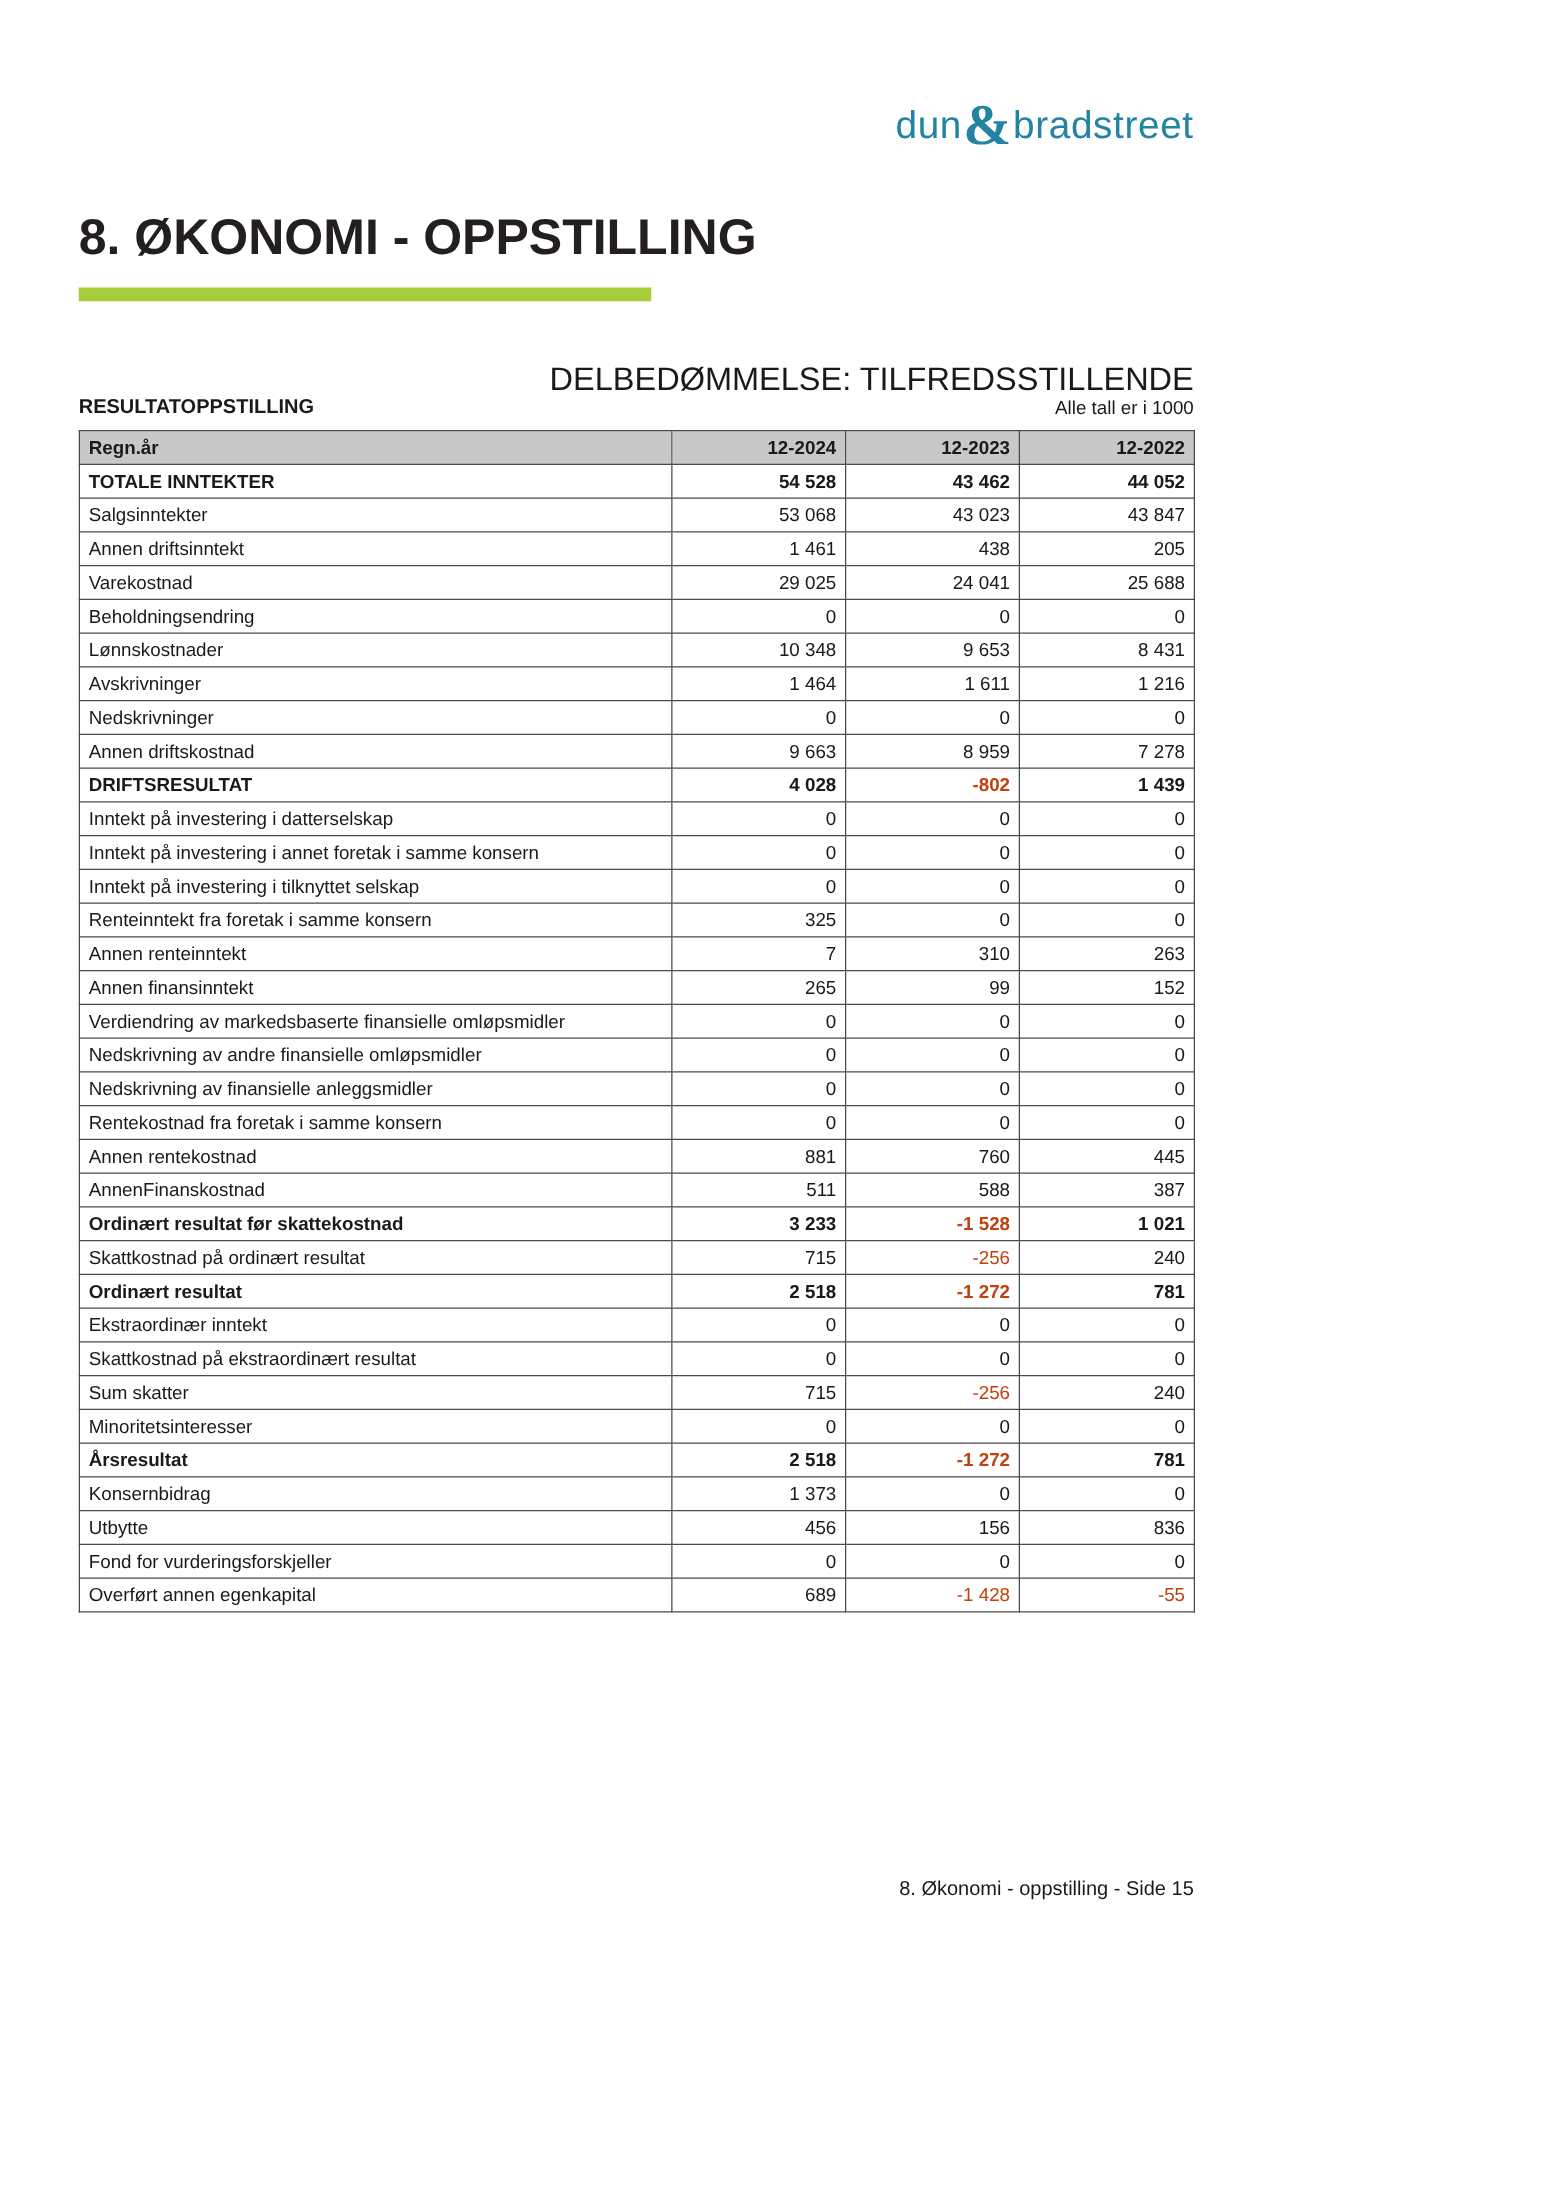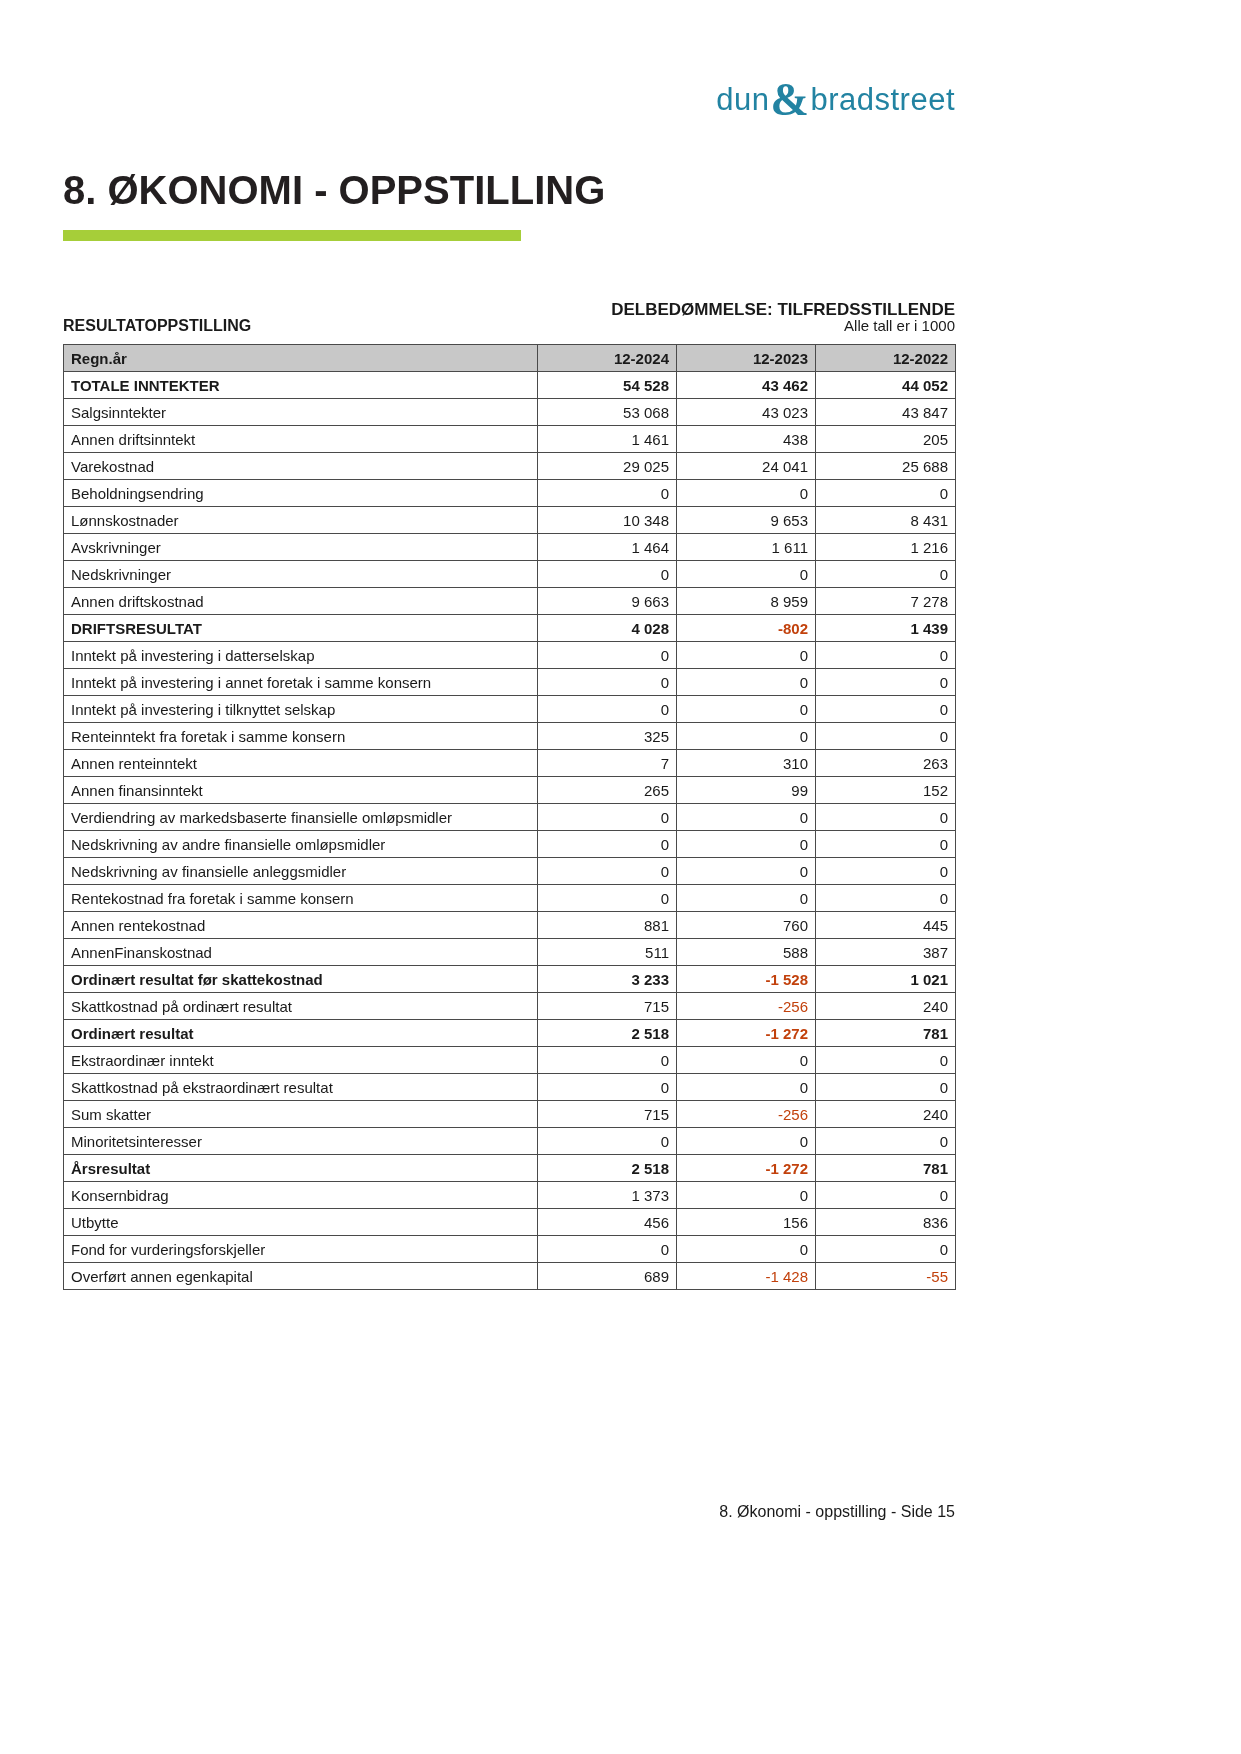--- a/index.html
+++ b/index.html
@@ -50,34 +50,33 @@
     width: 458px;
     height: 11px;
   }
 
   .assessment {
     position: absolute;
     top: 288px;
     left: 63px;
     width: 892px;
     text-align: right;
-    font-size: 17px;
-    font-weight: 700;
+    font-size: 26px;
+    font-weight: 400;
     color: #1a1a1a;
-    margin-top: 12px;
   }
 
   .table-meta {
     position: absolute;
     top: 317px;
     left: 63px;
     width: 892px;
     display: flex;
     justify-content: space-between;
-    align-items: flex-start;
+    align-items: flex-end;
   }
   .section-label { font-size: 16px; font-weight: 700; }
   .units-note { font-size: 15px; font-weight: 400; }
 
   table.fin {
     position: absolute;
     top: 344px;
     left: 63px;
     width: 892px;
     border-collapse: collapse;

